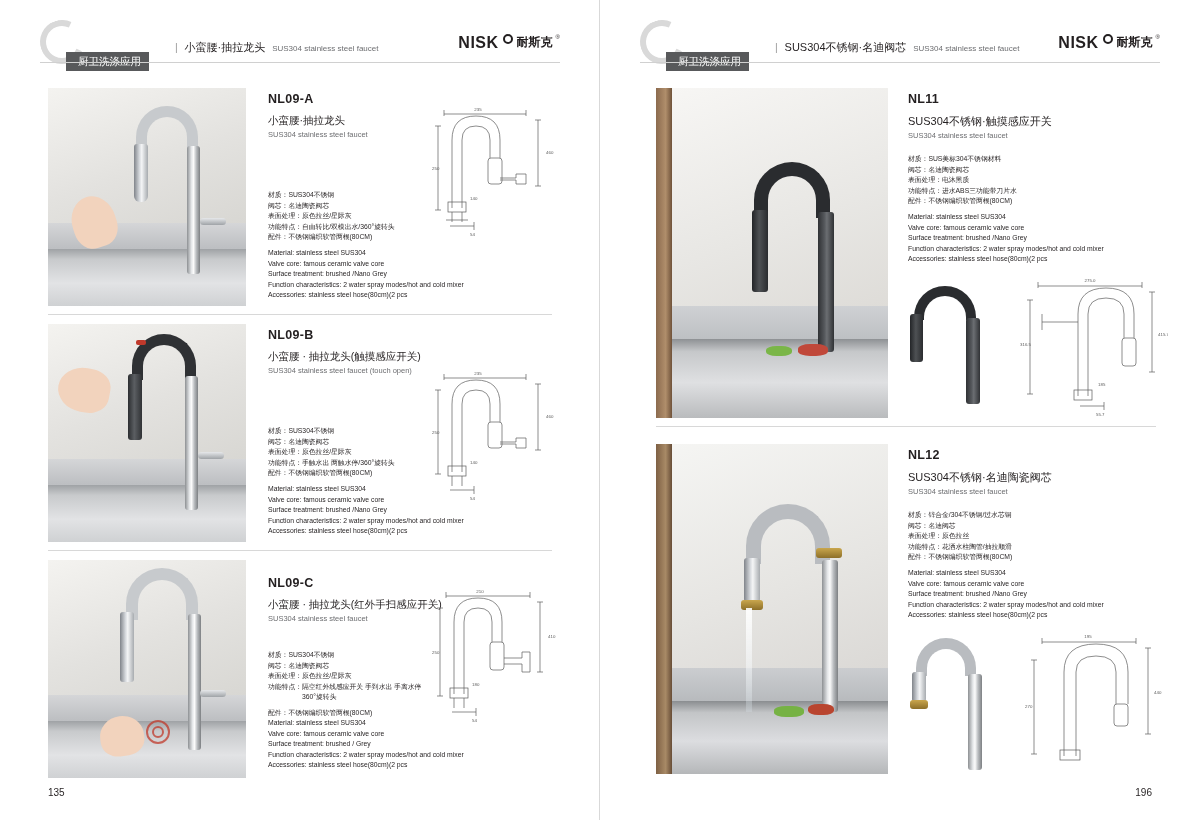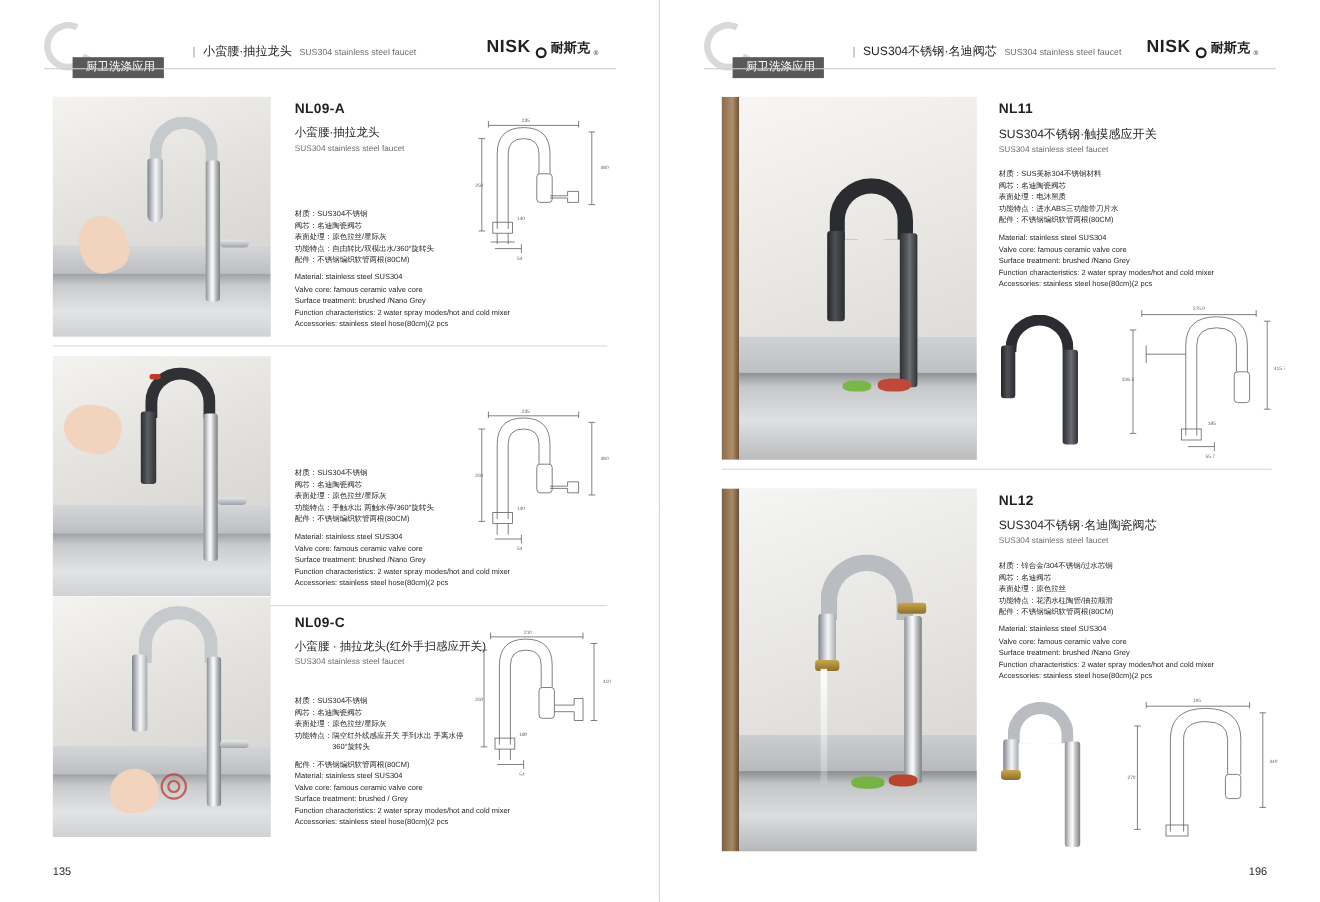--- a/index.html
+++ b/index.html
@@ -42,22 +42,22 @@
     font-size: 10.5px; color: #231f20;
   }
   .hdr-txt .sep { color: #9a9a9a; margin: 0 4px; }
   .hdr-txt .cn { font-size: 11px; }
   .hdr-txt .en { font-size: 8px; color: #6d6e71; margin-left: 4px; }
   .hdr-rule {
     position: absolute; left: 0; right: 0; top: 38px;
     height: 1px; background: #d0d0d0;
   }
   .logo {
-    position: absolute; right: 16px; top: 10px;
-    display: flex; align-items: flex-end; gap: 3px;
+    position: absolute; right: 0; top: 10px;
+    display: flex; align-items: flex-start; gap: 3px;
   }
   .logo .mark {
     font-size: 16px; font-weight: bold; letter-spacing: .5px;
     color: #231f20; font-family: "Liberation Sans", sans-serif;
   }
   .logo .ring {
     display: inline-block; width: 10px; height: 10px;
     border: 2.5px solid #231f20; border-radius: 50%;
     margin: 0 1px -1px 1px;
   }
@@ -243,20 +243,25 @@
         <div class="fauc black" style="left:58px;top:10px;width:110px;height:180px">
           <div class="arc" style="left:26px;top:0;width:64px;height:46px;border-width:11px;border-color:#2f3134"></div>
           <div class="col" style="left:79px;top:42px;height:134px;background:linear-gradient(90deg,#8d9093,#e6e8ea 35%,#fbfbfb 50%,#b9bcbf 72%,#7d8083)"></div>
           <div class="spout" style="left:22px;top:40px;height:66px;background:linear-gradient(90deg,#2b2d30,#5b5e62 45%,#303235)"></div>
           <div class="lever" style="left:92px;top:118px;width:26px"></div>
           <div style="position:absolute;left:30px;top:6px;width:10px;height:5px;background:#c0392b;border-radius:2px"></div>
         </div>
         <div class="hand" style="left:10px;top:44px;width:52px;height:44px;border-radius:50% 40% 40% 50%;transform:rotate(10deg)"></div>
       </div>
 
+      <div class="info" style="left:268px;top:10px;width:210px">
+        <div class="code">NL09-B</div>
+        <div class="name-cn">小蛮腰 · 抽拉龙头(触摸感应开关)</div>
+        <div class="name-en">SUS304 stainless steel faucet (touch open)</div>
+      </div>
 
       <div class="spec-cn" style="position:absolute;left:268px;top:108px;width:230px">
         <div>材质：SUS304不锈钢</div>
         <div>阀芯：名迪陶瓷阀芯</div>
         <div>表面处理：原色拉丝/星际灰</div>
         <div>功能特点：手触水出 两触水停/360°旋转头</div>
         <div>配件：不锈钢编织软管两根(80CM)</div>
       </div>
       <div class="spec-en" style="position:absolute;left:268px;top:166px;width:250px">
         <div>Material: stainless steel SUS304</div>
@@ -288,21 +293,21 @@
             <text x="116" y="64">460</text>
             <text x="2" y="80">250</text>
             <text x="40" y="110">140</text>
             <text x="40" y="146">54</text>
           </g>
         </svg>
       </div>
       <div class="block-rule" style="left:48px;top:232px;width:504px"></div>
     </div>
 
-    <div class="prod" style="left:0;top:537px;width:528px;height:230px">
+    <div class="prod" style="left:0;top:554px;width:528px;height:230px">
       <div class="photo" style="left:48px;top:6px;width:198px;height:218px">
         <div class="sky"></div>
         <div class="counter"></div>
         <div class="sinklip"></div>
         <div class="fauc" style="left:56px;top:8px;width:116px;height:186px">
           <div class="arc" style="left:22px;top:0;width:72px;height:52px;border-width:12px"></div>
           <div class="col" style="left:84px;top:46px;height:136px"></div>
           <div class="spout" style="left:16px;top:44px;height:70px"></div>
           <div class="lever" style="left:96px;top:122px;width:26px"></div>
         </div>

